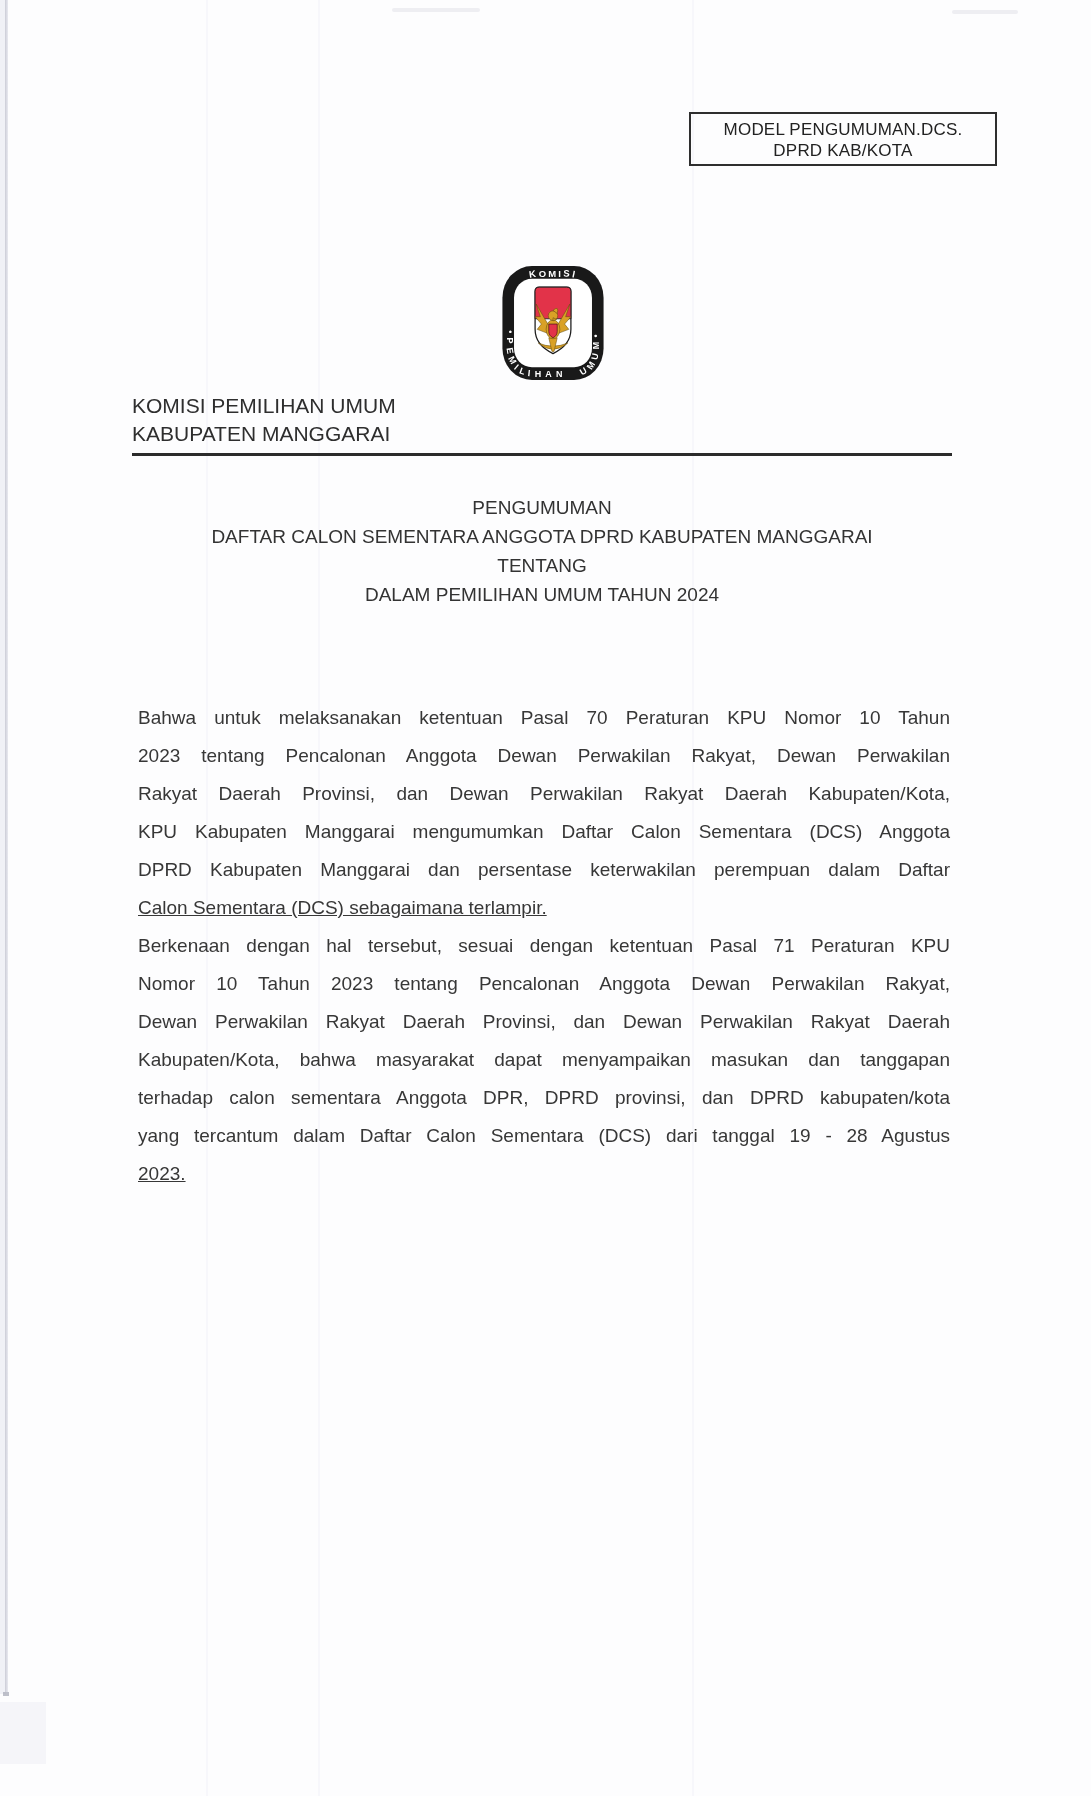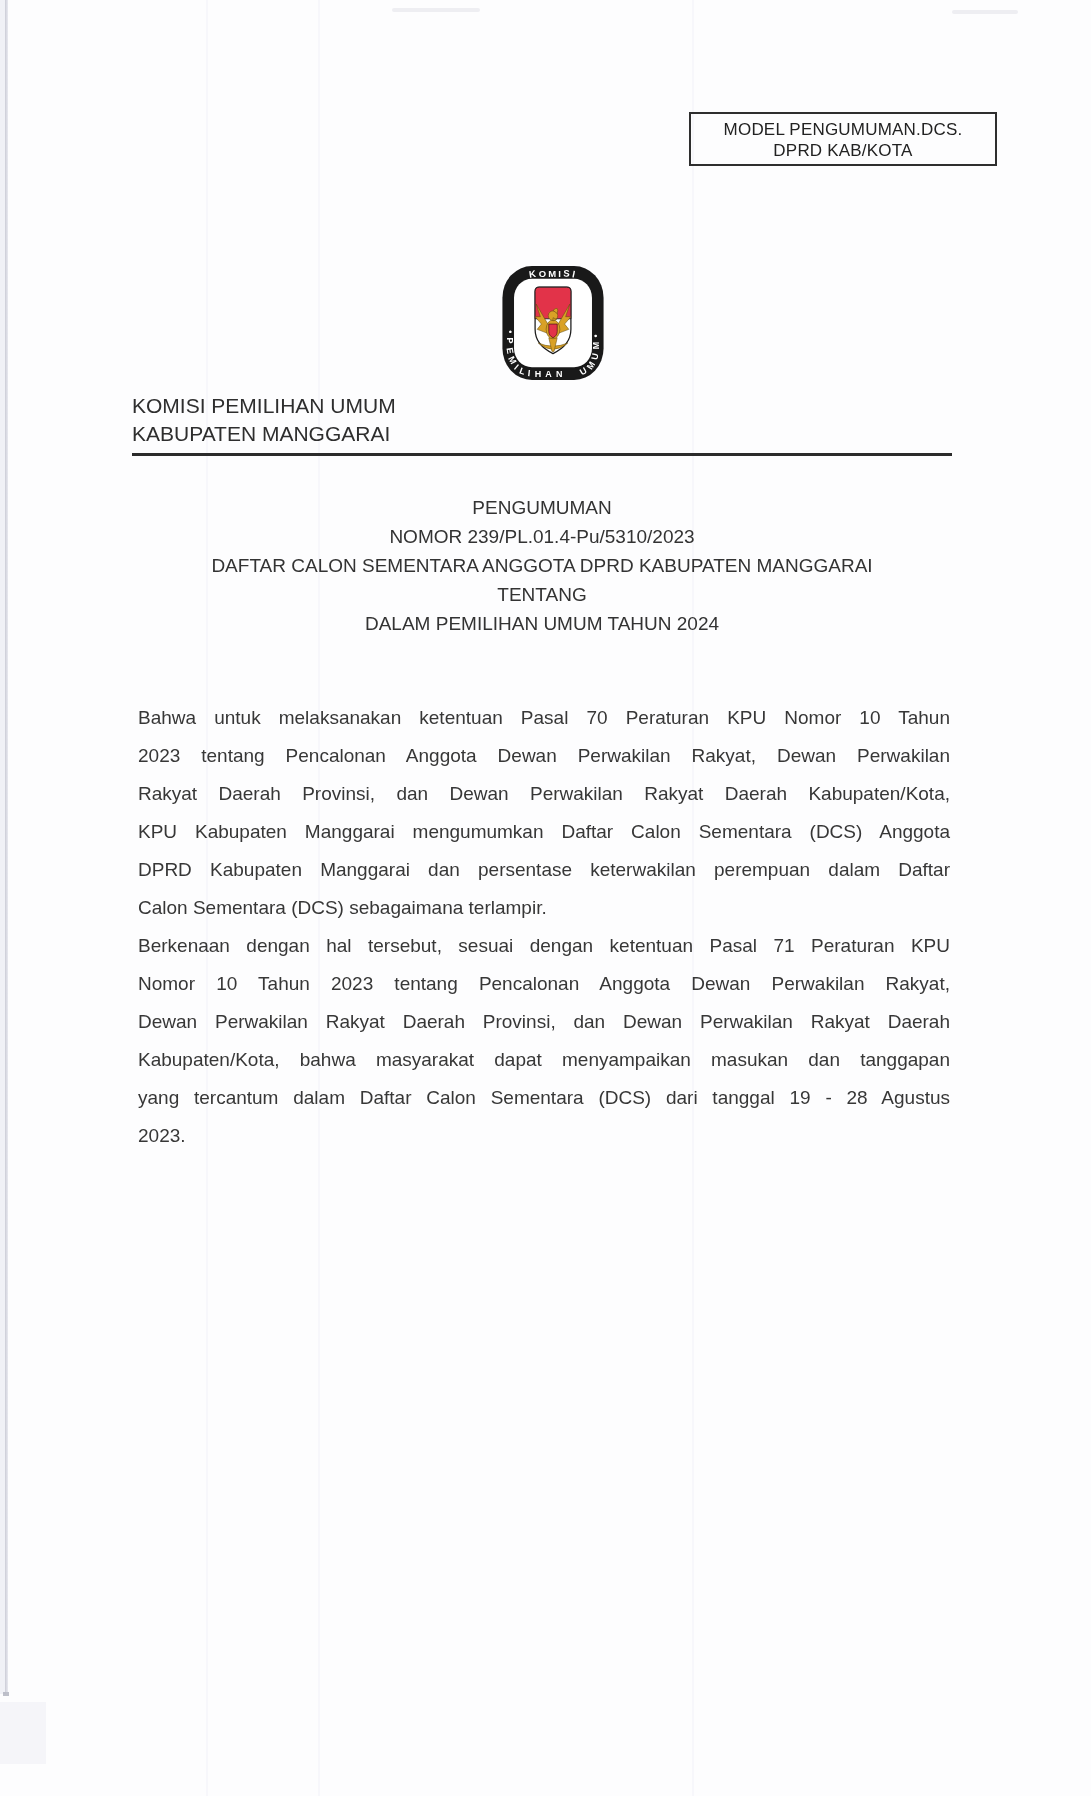--- a/index.html
+++ b/index.html
@@ -47,21 +47,21 @@
 
   
   .para { position:absolute; left:138px; width:812px; font-size:19px; color:#373737; }
   .para-1 { top:671px;margin-top:28px; }
   .para-2 { top:927px; }
   .body-line {
     height:38px; line-height:38px;
     text-align:justify; text-align-last:justify;
     white-space:normal;
   }
-  .body-line.final { text-align-last:left; }
+  .body-line.final { text-align-last:left;text-decoration:underline; }
 </style>
 </head>
 <body>
 
 <div class="page">
 
   <div class="scan-left-soft"></div>
   <div class="scan-left-line"></div>
   <div class="scan-left-end"></div>
   <div class="scan-corner"></div>
@@ -112,37 +112,37 @@
   </div>
 
   <div class="letterhead">
     <div>KOMISI PEMILIHAN UMUM</div>
     <div>KABUPATEN MANGGARAI</div>
   </div>
   <div class="rule"></div>
 
   <div class="title-block">
     <div>PENGUMUMAN</div>
-    <div>NOMOR 239/PL.01.4-Pu/5310/2023</div>
     <div>DAFTAR CALON SEMENTARA ANGGOTA DPRD KABUPATEN MANGGARAI</div>
     <div>TENTANG</div>
     <div>DALAM PEMILIHAN UMUM TAHUN 2024</div>
   </div>
 
   <div class="para para-1">
     <div class="body-line">Bahwa untuk melaksanakan ketentuan Pasal 70 Peraturan KPU Nomor 10 Tahun</div>
     <div class="body-line">2023 tentang Pencalonan Anggota Dewan Perwakilan Rakyat, Dewan Perwakilan</div>
     <div class="body-line">Rakyat Daerah Provinsi, dan Dewan Perwakilan Rakyat Daerah Kabupaten/Kota,</div>
     <div class="body-line">KPU Kabupaten Manggarai mengumumkan Daftar Calon Sementara (DCS) Anggota</div>
     <div class="body-line">DPRD Kabupaten Manggarai dan persentase keterwakilan perempuan dalam Daftar</div>
     <div class="body-line final">Calon Sementara (DCS) sebagaimana terlampir.</div>
   </div>
 
   <div class="para para-2">
     <div class="body-line">Berkenaan dengan hal tersebut, sesuai dengan ketentuan Pasal 71 Peraturan KPU</div>
     <div class="body-line">Nomor 10 Tahun 2023 tentang Pencalonan Anggota Dewan Perwakilan Rakyat,</div>
     <div class="body-line">Dewan Perwakilan Rakyat Daerah Provinsi, dan Dewan Perwakilan Rakyat Daerah</div>
     <div class="body-line">Kabupaten/Kota, bahwa masyarakat dapat menyampaikan masukan dan tanggapan</div>
+    <div class="body-line">terhadap calon sementara Anggota DPR, DPRD provinsi, dan DPRD kabupaten/kota</div>
     <div class="body-line">yang tercantum dalam Daftar Calon Sementara (DCS) dari tanggal 19 - 28 Agustus</div>
     <div class="body-line final">2023.</div>
   </div>
 
 </div>
 
 </body></html>

